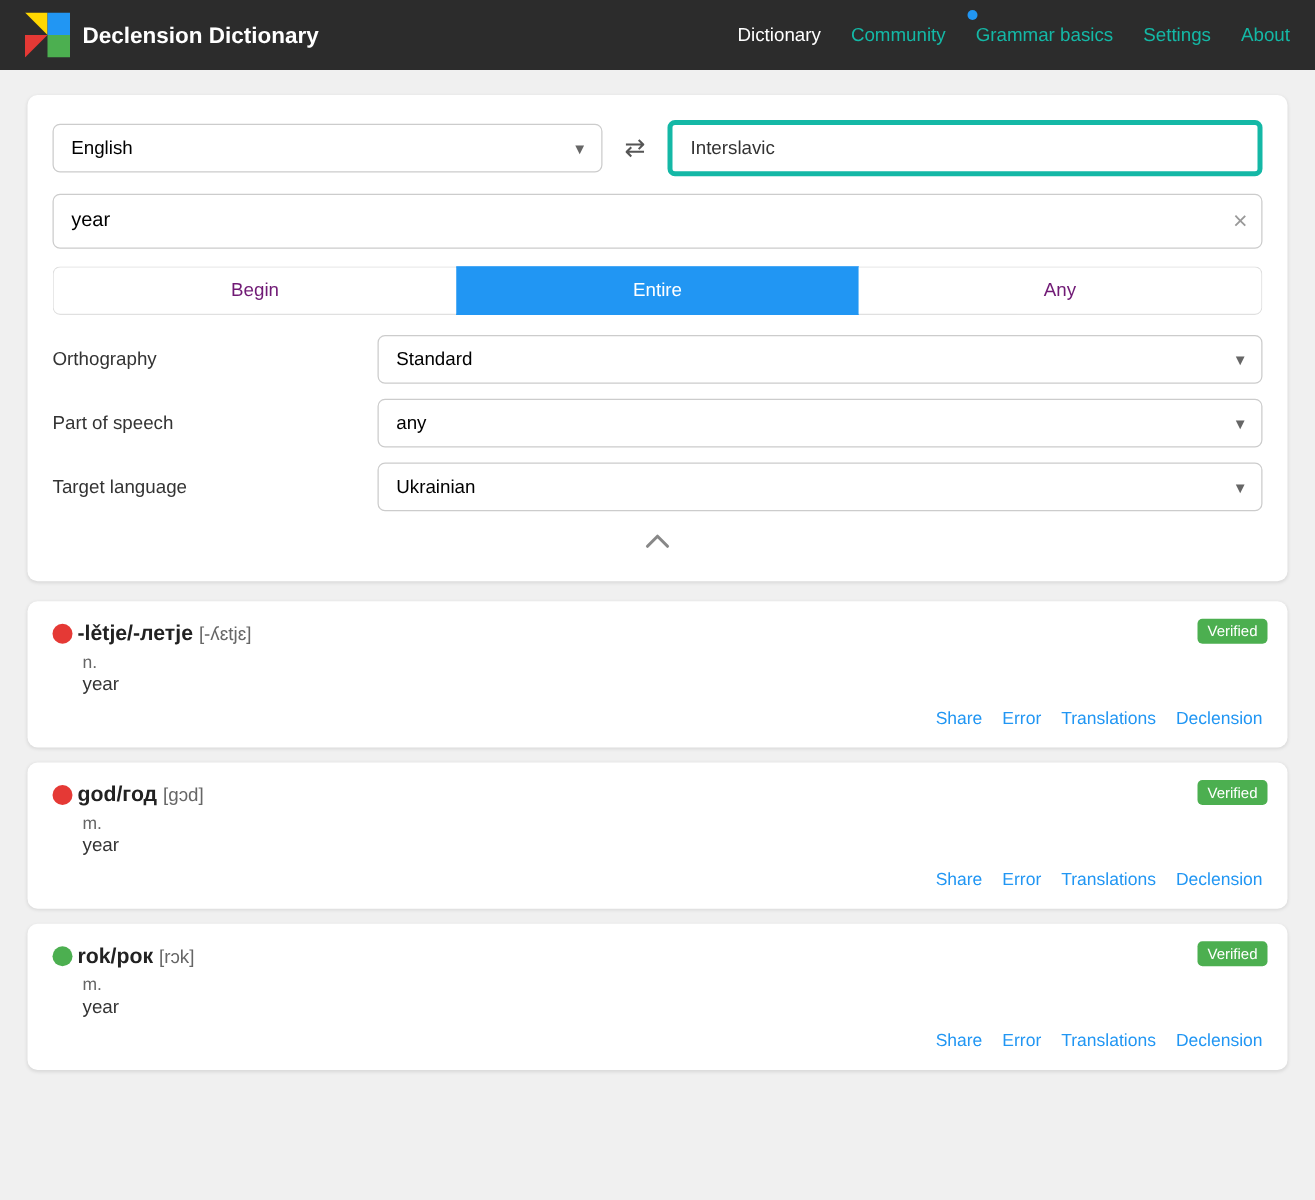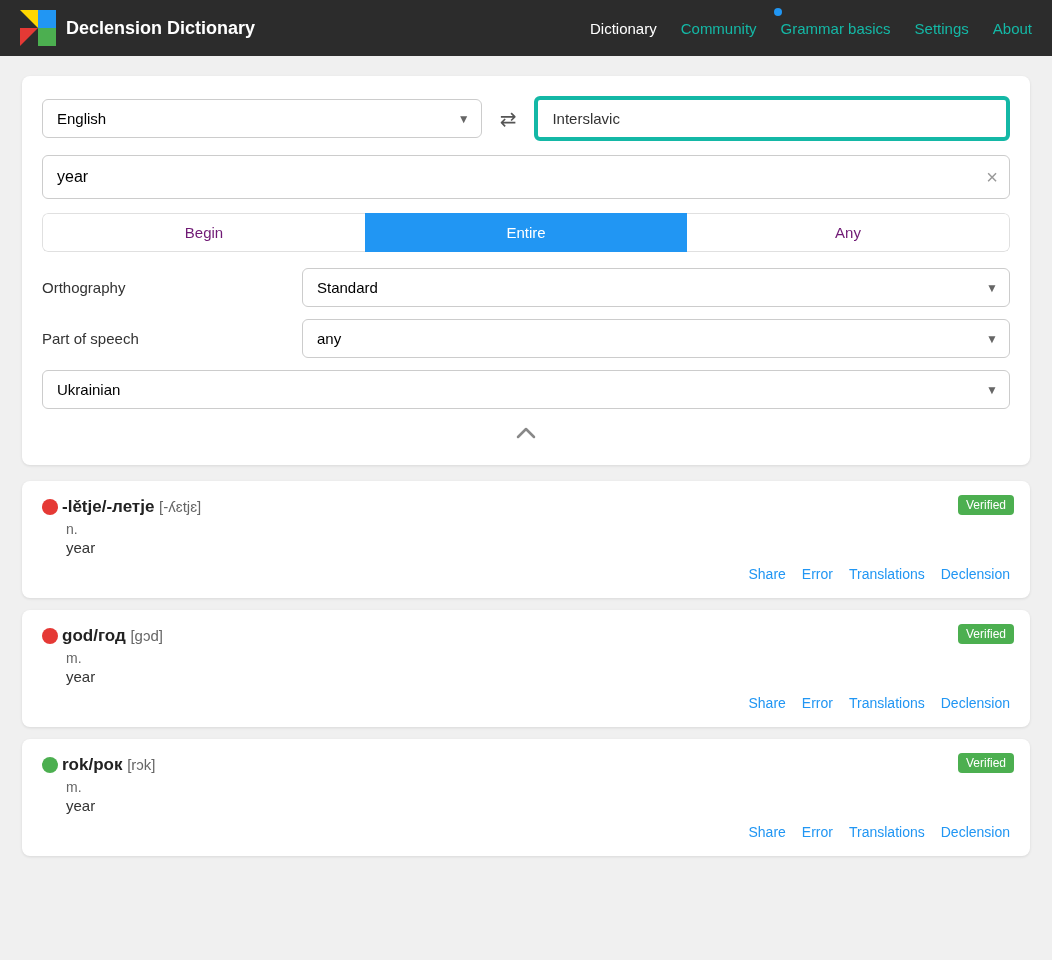--- a/index.html
+++ b/index.html
@@ -349,20 +349,21 @@
       <div class="option-label">Part of speech</div>
       <div class="option-select-wrapper">
         <select class="option-select">
           <option>any</option>
         </select>
         <span class="option-select-arrow">▼</span>
       </div>
     </div>
 
     <div class="options-row">
+      <div class="option-label">Target language</div>
       <div class="option-select-wrapper">
         <select class="option-select">
           <option>Ukrainian</option>
         </select>
         <span class="option-select-arrow">▼</span>
       </div>
     </div>
 
     <button class="collapse-btn">
       <svg width="20" height="12" viewBox="0 0 20 12">

